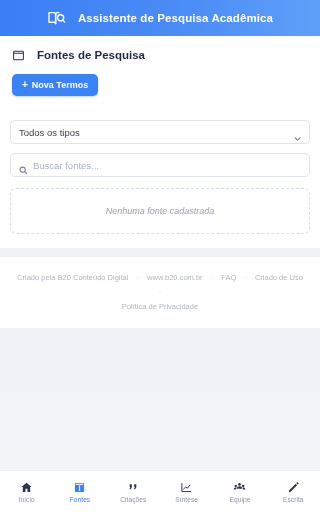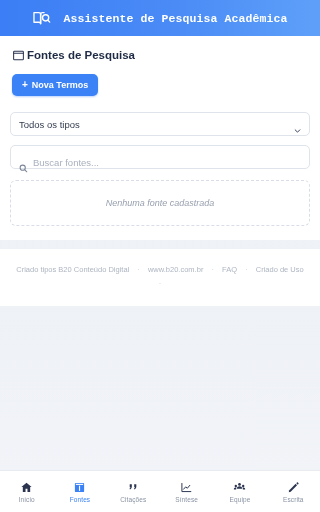--- a/index.html
+++ b/index.html
@@ -26,21 +26,20 @@
   
   .header {
     height: 36px;
     flex: 0 0 36px;
     background: linear-gradient(90deg, #3b7ef5 0%, #4a8bf6 55%, #5ea0f9 100%);
     display: flex;
     align-items: center;
     justify-content: center;
     gap: 12px;
     color: #ffffff;
-    font-family: Liberation Mono, monospace;
   }
   .header-icon {
     width: 19px;
     height: 19px;
     display: block;
   }
   .header-title {
     font-size: 11.5px;
     font-weight: bold;
     letter-spacing: 0.1px;
@@ -56,21 +55,21 @@
   }
 
   .card {
     background: #ffffff;
     padding: 12px 10px 14px 10px;
   }
 
   .section-head {
     display: flex;
     align-items: center;
-    gap: 2px;
+    gap: 12px;
     margin: 0 0 13px 2px;
   }
   .section-icon {
     width: 13px;
     height: 13px;
     display: block;
   }
   .section-title {
     font-size: 11.5px;
     font-weight: bold;
@@ -93,21 +92,21 @@
     cursor: pointer;
     box-shadow: 0 1px 2px rgba(59,130,246,0.35);
   }
   .new-btn .plus {
     font-size: 10px;
     line-height: 1;
     font-weight: bold;
   }
 
   .filter-select {
-    margin-top: 16px;
+    margin-top: 24px;
     width: 100%;
     box-sizing: border-box;
     height: 24px;
     border: 1px solid #dfe3ea;
     border-radius: 5px;
     background: #ffffff;
     display: flex;
     align-items: center;
     padding: 0 8px;
     position: relative;
@@ -127,21 +126,21 @@
 
   .search-box {
     margin-top: 9px;
     width: 100%;
     box-sizing: border-box;
     height: 24px;
     border: 1px solid #dfe3ea;
     border-radius: 5px;
     background: #ffffff;
     display: flex;
-    align-items: flex-end;
+    align-items: center;
     gap: 5px;
     padding: 0 8px;
   }
   .search-icon {
     width: 9px;
     height: 9px;
     flex: 0 0 9px;
     display: block;
   }
   .search-input {
@@ -291,29 +290,32 @@
 
       <div class="empty-state">
         <span class="empty-text">Nenhuma fonte cadastrada</span>
       </div>
     </div>
 
     <div class="gap"></div>
 
     <div class="footer-card">
       <div class="footer-line">
-        <span class="flink">Criado tipos B20 Conteúdo Digital</span>
+        <span class="flink">Criado pela B20 Conteúdo Digital</span>
         <span class="sep">·</span>
         <span class="flink">www.b20.com.br</span>
         <span class="sep">·</span>
         <span class="flink">FAQ</span>
         <span class="sep">·</span>
         <span class="flink">Criado de Uso</span>
         <span class="sep">·</span>
       </div>
+      <div class="footer-line">
+        <span class="flink">Política de Privacidade</span>
+      </div>
     </div>
 
   </div>
 
   <div class="bottom-nav">
 
     <div class="nav-item">
       <span class="nav-ico">
         <svg viewBox="0 0 24 24" width="13" height="13" fill="#2b3550">
           <path d="M12 3.2L2.6 11h2.6v9.1h5v-5.6h3.6v5.6h5V11h2.6z"></path>

